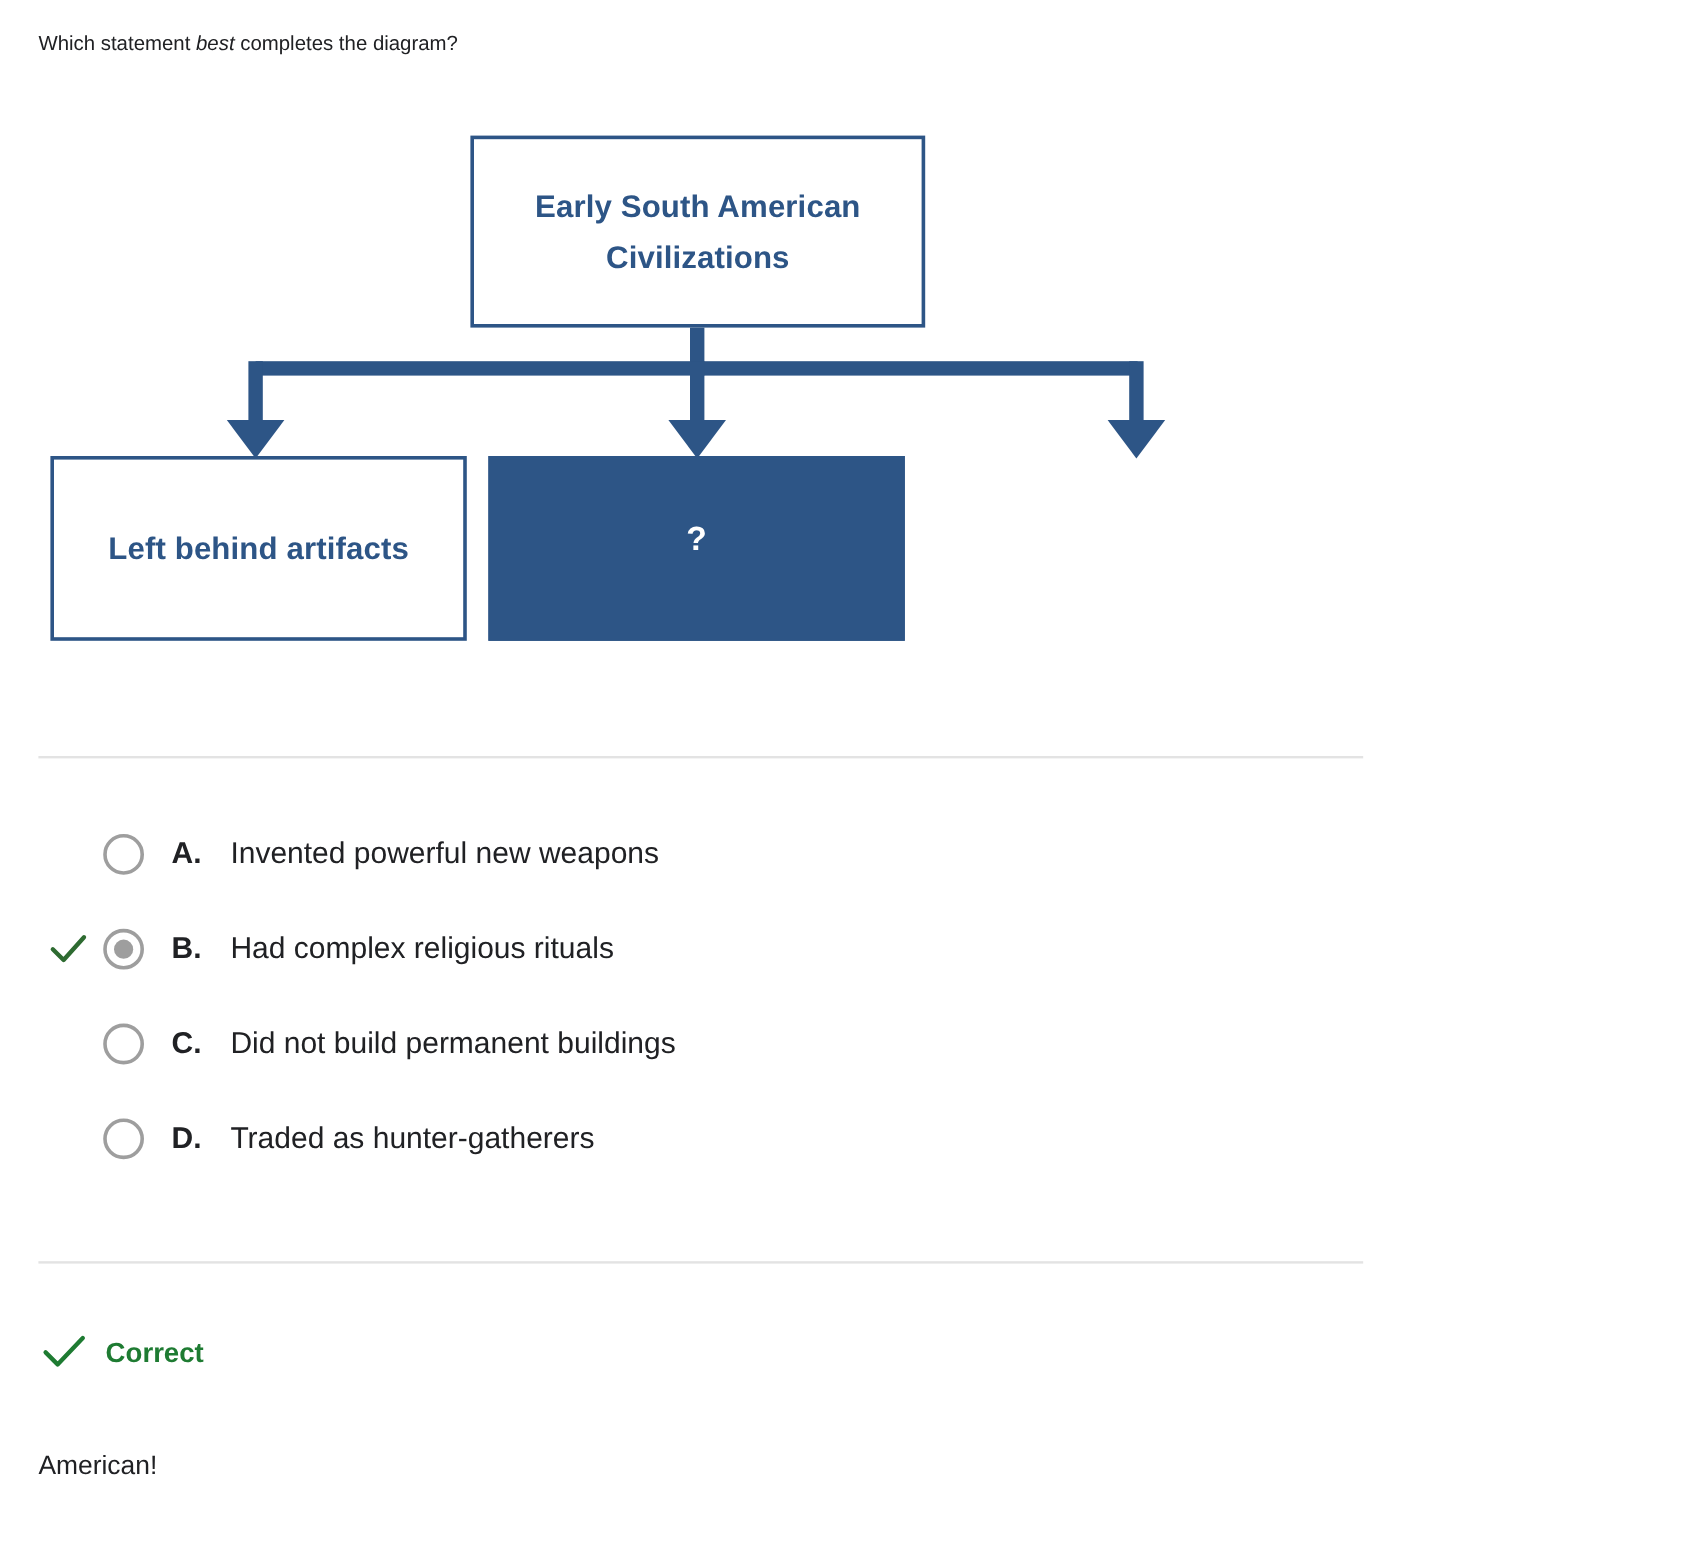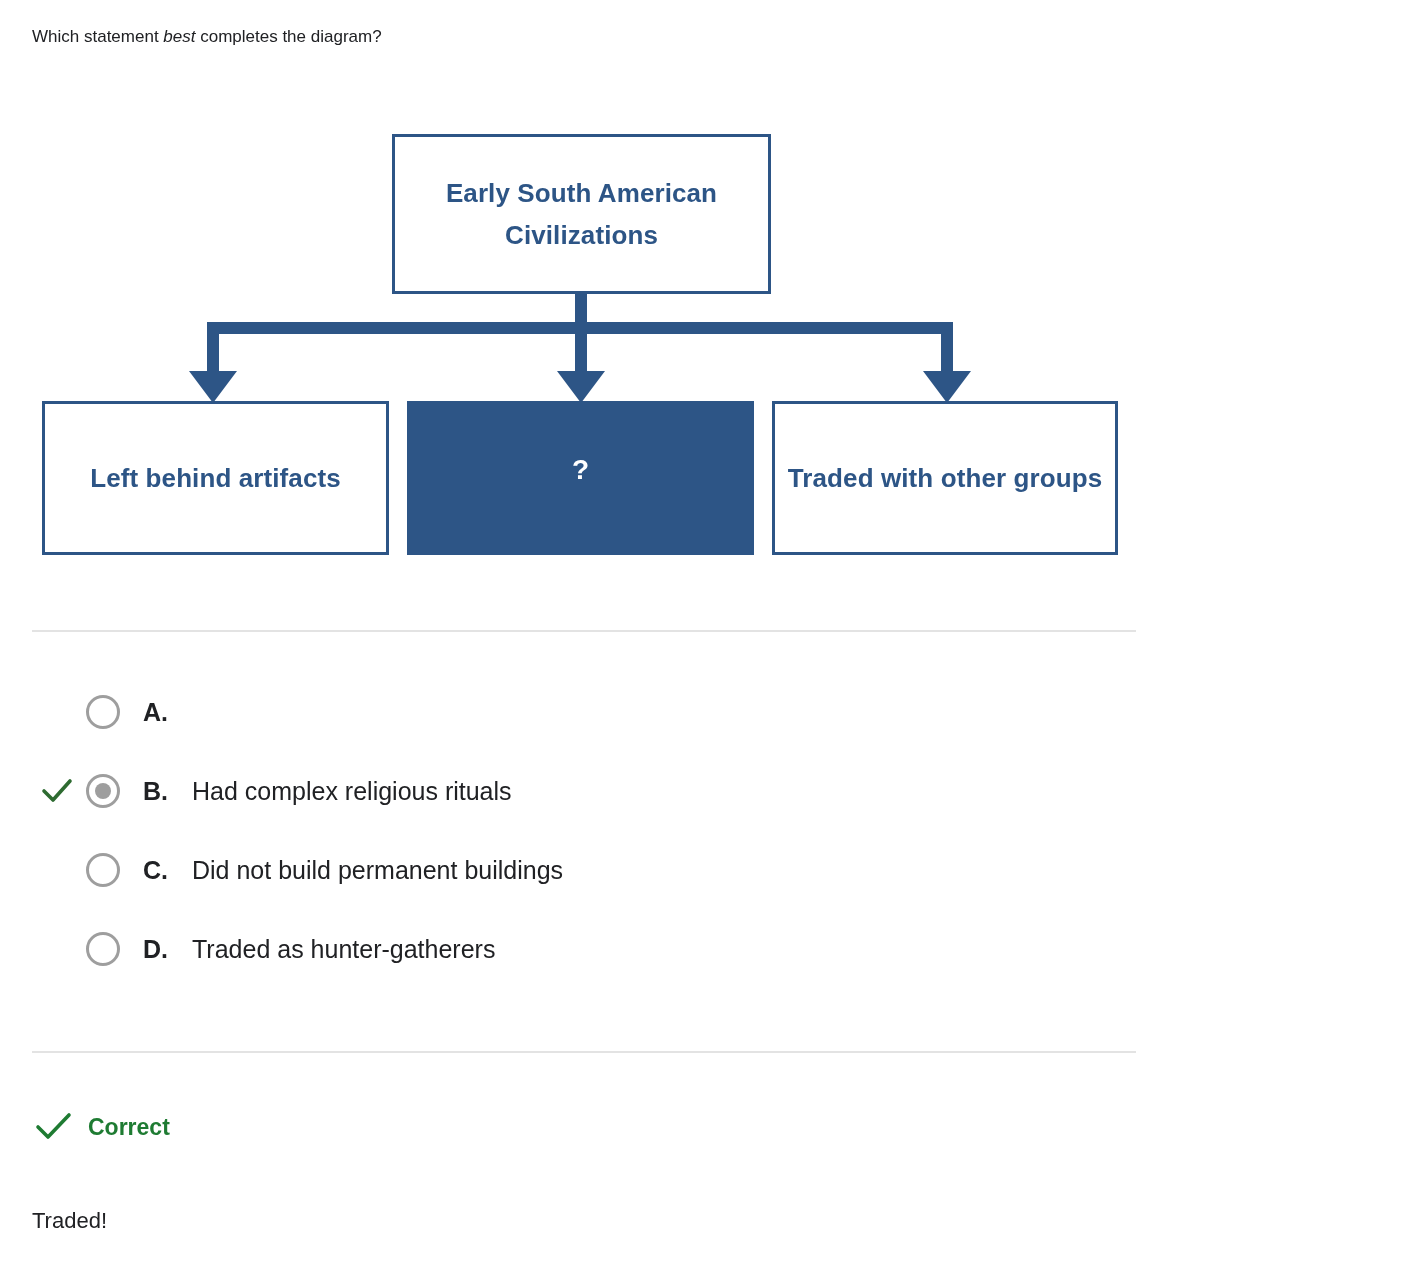--- a/index.html
+++ b/index.html
@@ -27,21 +27,21 @@
     white-space: nowrap;
   }
   #question-prompt .em {
     font-style: italic;
   }
 
   
   #diagram {
     position: absolute;
     left: 0;
-    top: 116px;
+    top: 95px;
     width: 1200px;
     height: 470px;
   }
 
   .node-box {
     position: absolute;
     box-sizing: border-box;
     border: 3px solid #2d5586;
     background: #ffffff;
     color: #2d5586;
@@ -273,34 +273,32 @@
   <div class="arrowhead" id="arrow-right"></div>
 
   <div class="node-box" id="node-left">
     <span class="node-text">Left behind artifacts</span>
   </div>
 
   <div class="node-box filled" id="node-middle">
     <span class="node-text">?</span>
   </div>
 
-  <div class="node-box" id="node-right">
-    <span class="node-text">Traded with other groups</span>
-  </div>
 
 </div>
 
 <div class="divider" id="divider-top"></div>
 
 <div id="options">
 
   <div class="option-row">
 
     <span class="radio"></span>
     <span class="option-letter">A.</span>
+    <span class="option-text">Invented powerful new weapons</span>
   </div>
 
   <div class="option-row">
     <span class="option-check">
       <svg width="34" height="34" viewBox="0 0 34 34">
           <path d="M4 17 L13 26 L30 7" fill="none" stroke="#2e6b31" stroke-width="3.6" stroke-linecap="round" stroke-linejoin="round"></path>
         </svg>
     </span>
     <span class="radio selected">
         <span class="dot"></span>
@@ -331,13 +329,13 @@
   <div id="result-row">
     <span>
       <svg id="result-check" viewBox="0 0 42 42">
           <path d="M6 21 L16 31 L37 9" fill="none" stroke="#1e7b32" stroke-width="3.6" stroke-linecap="round" stroke-linejoin="round"></path>
         </svg>
     </span>
     <span id="result-label">Correct</span>
   </div>
 </div>
 
-<div id="result-detail">Traded!</div>
+<div id="result-detail">American!</div>
 
 </body></html>

